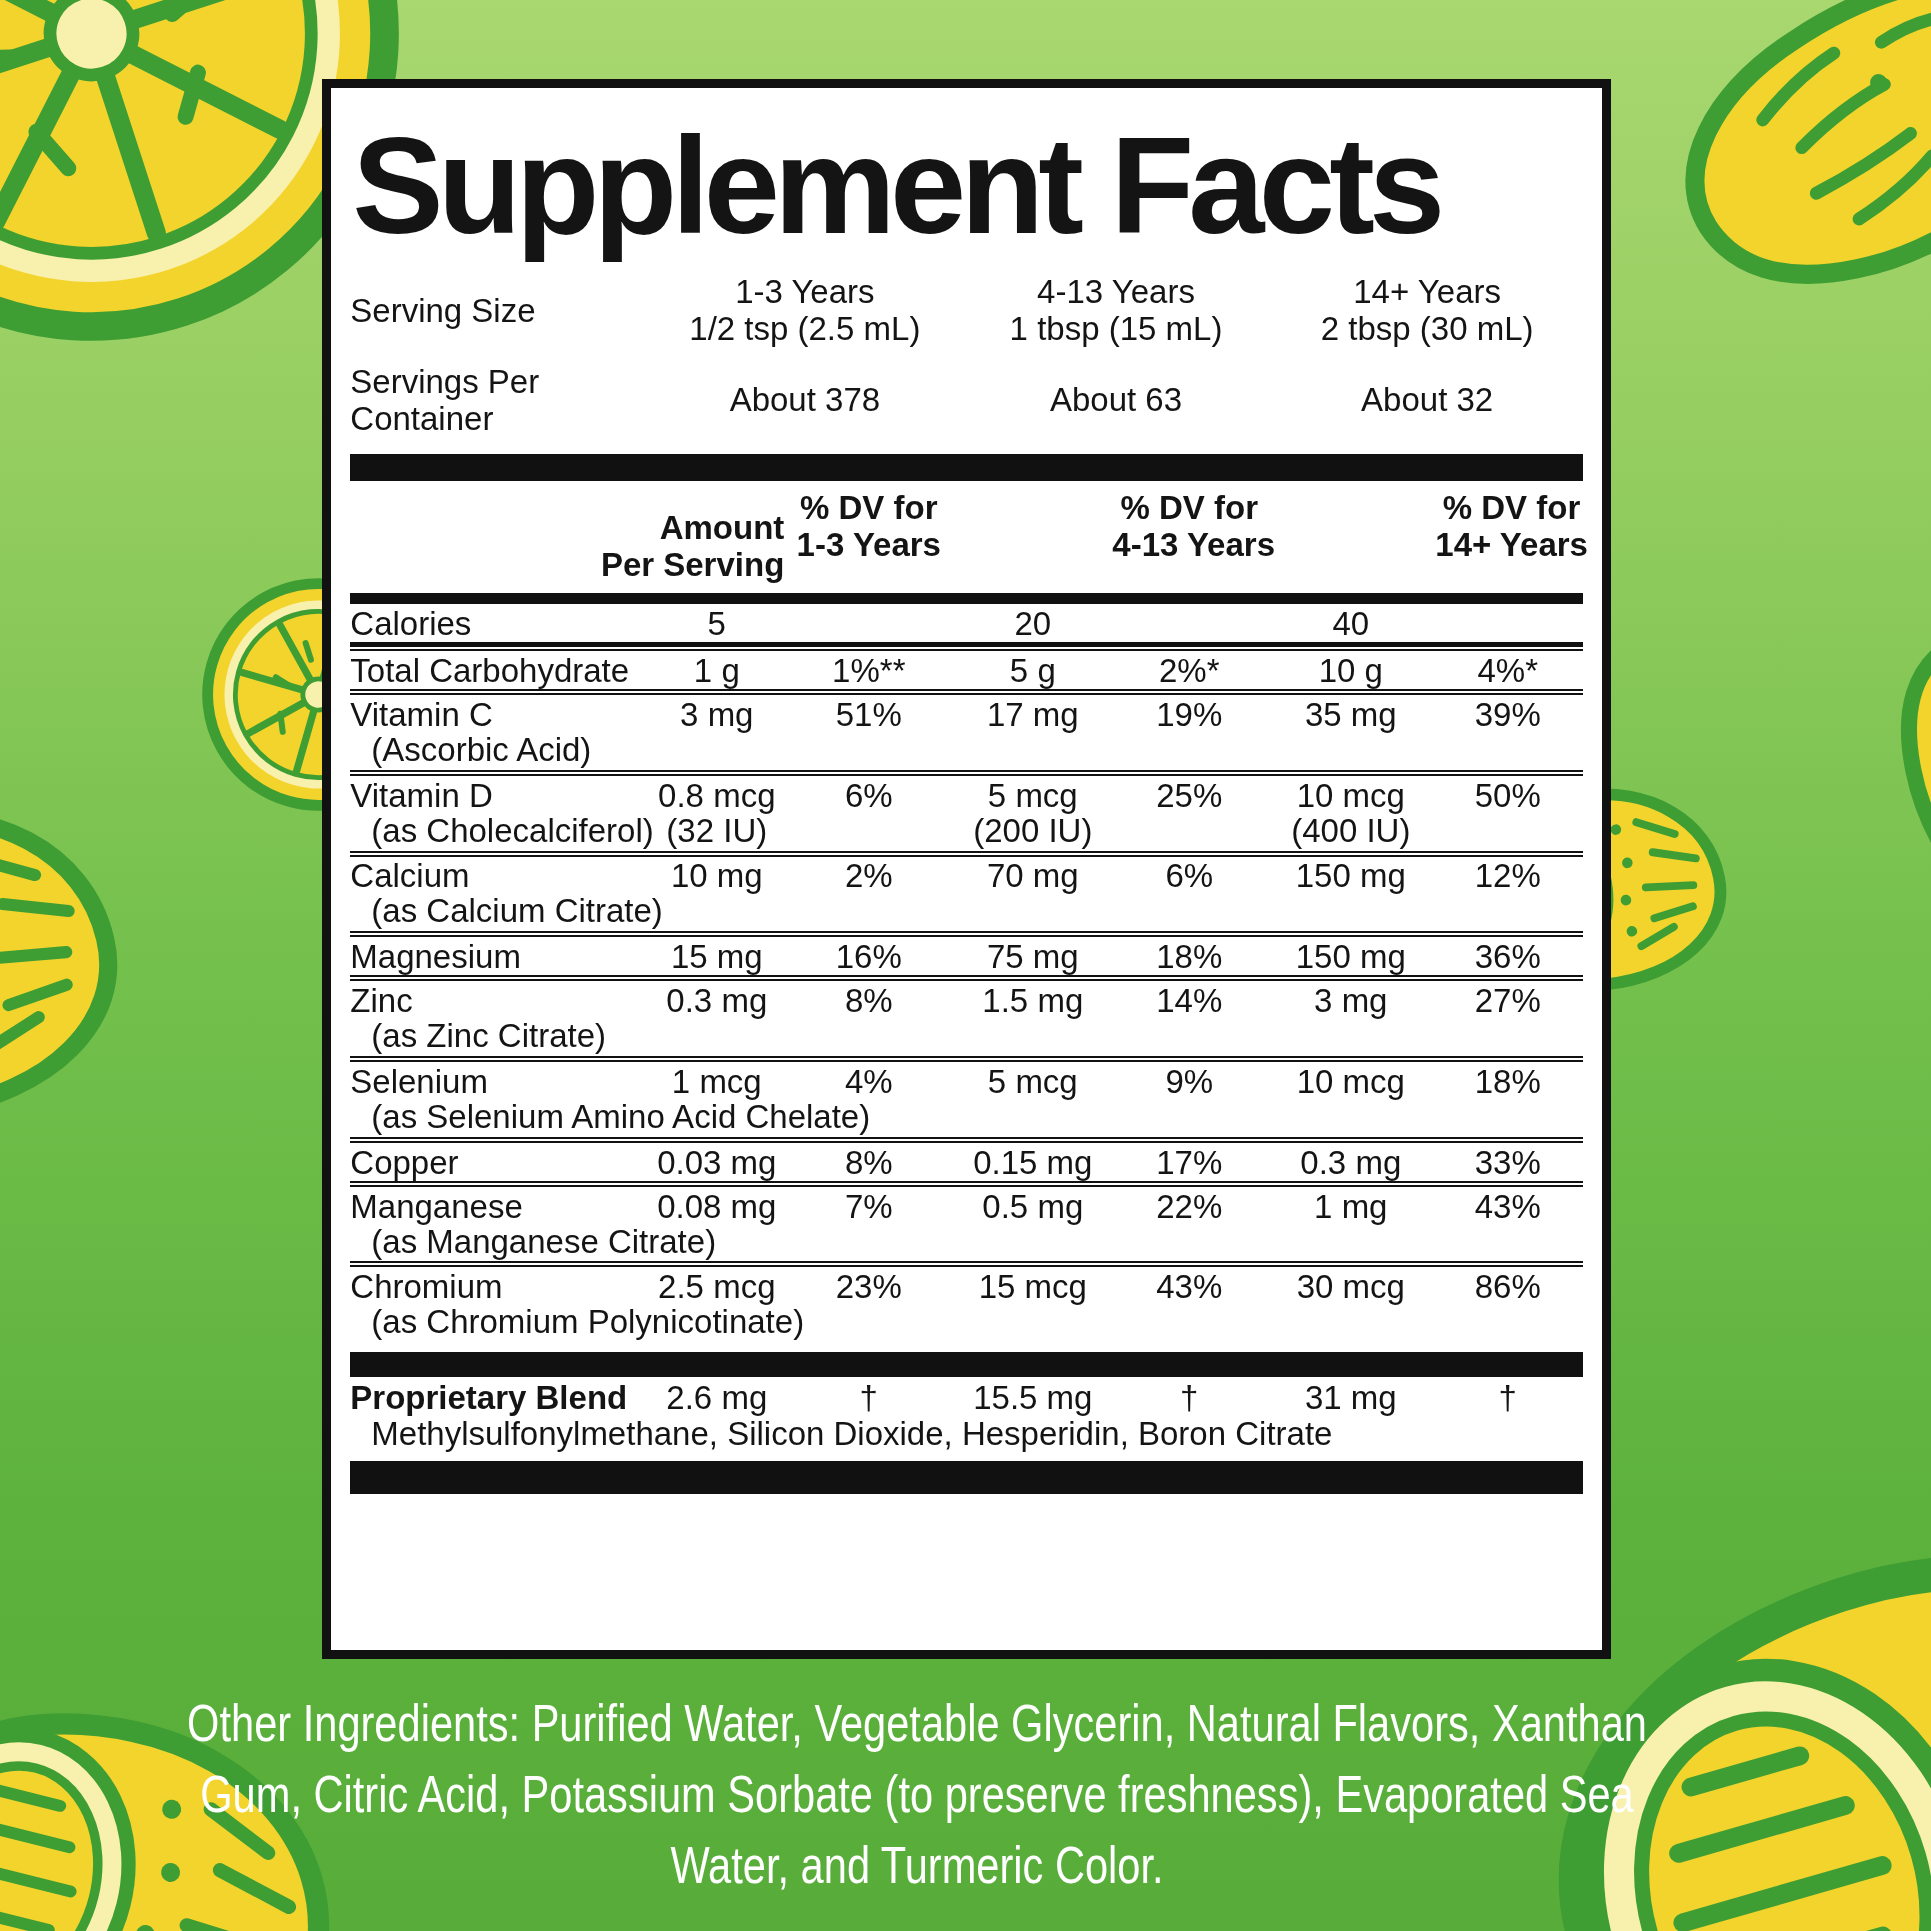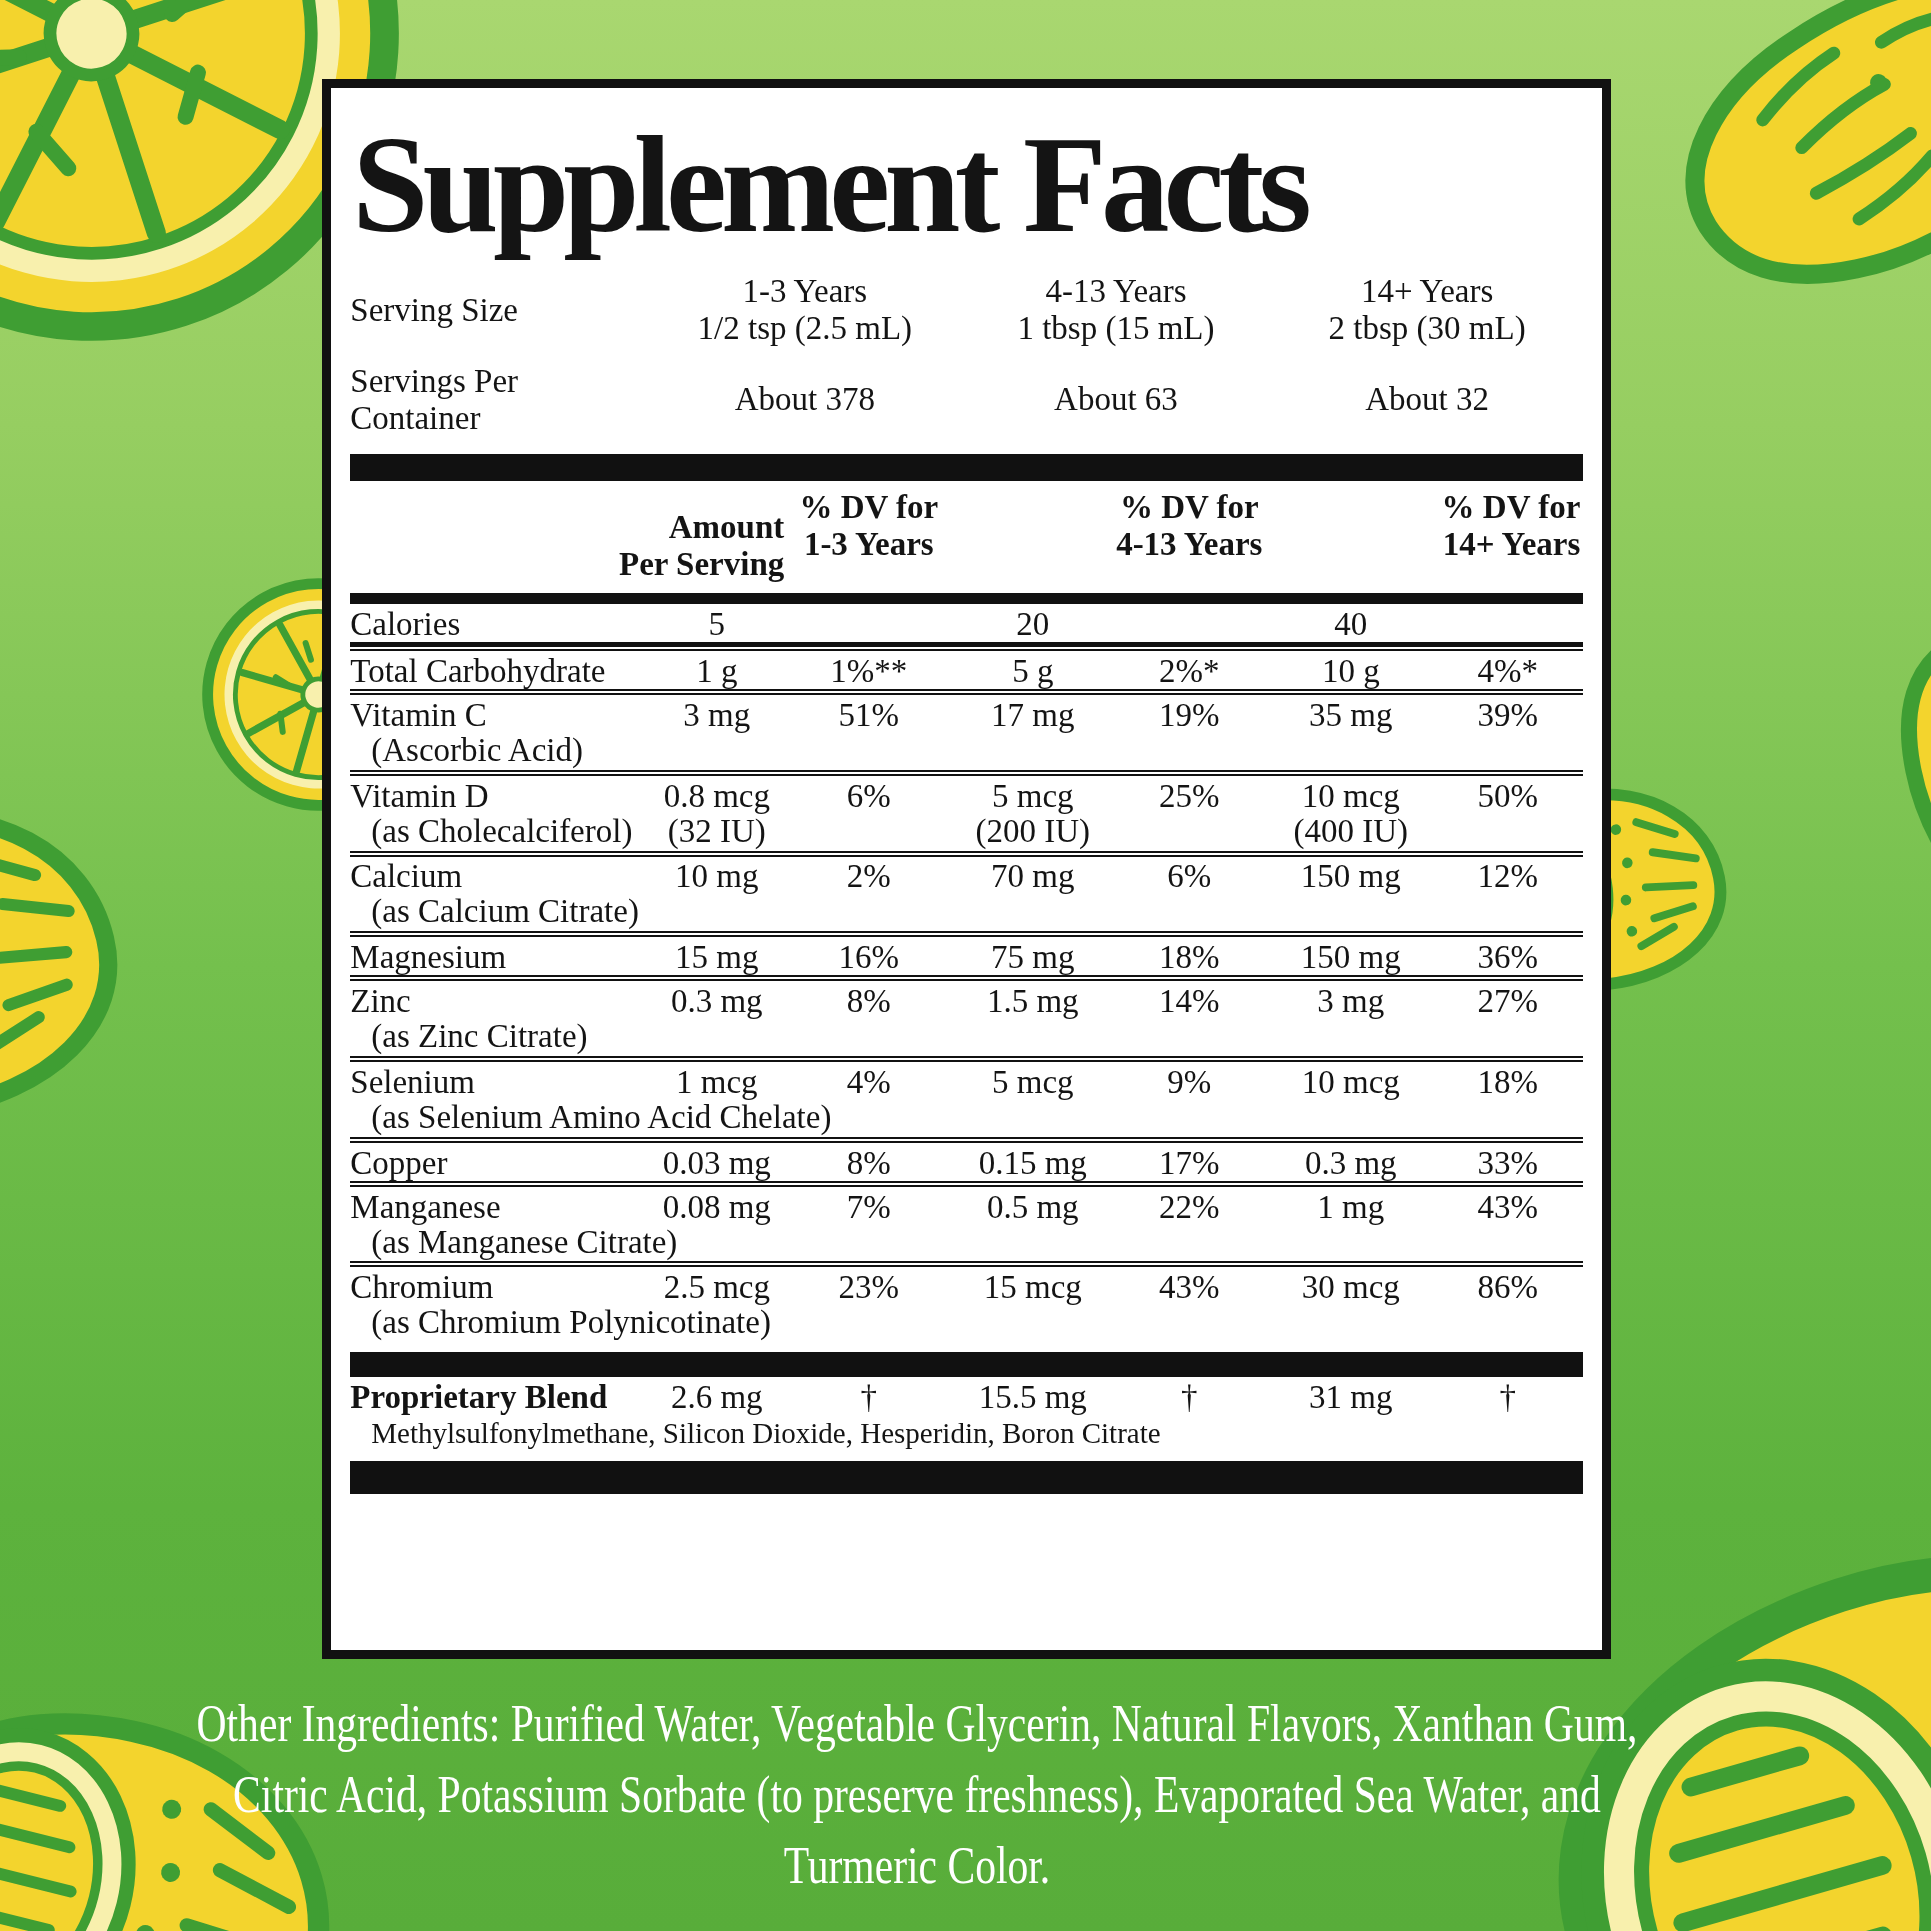--- a/index.html
+++ b/index.html
@@ -1,19 +1,19 @@
 <!DOCTYPE html>
 <html><head>
 <meta charset="utf-8">
 <style>
   html,body{margin:0;padding:0;}
   .stage{
     position:relative;width:1931px;height:1931px;overflow:hidden;
     background:linear-gradient(180deg,#a9d770 0%,#96ce61 22%,#74c04d 50%,#5db23d 78%,#58ad3a 100%);
-    font-family:Liberation Serif, serif;color:#141414;
+    font-family:Liberation Sans, sans-serif;color:#141414;
   }
   .deco{position:absolute;z-index:1;}
   .panel{
     position:absolute;left:322px;top:79px;width:1289px;height:1580px;
     background:#ffffff;border:9.7px solid #111111;box-sizing:border-box;
     padding:19.3px 19.3px;z-index:2;overflow:hidden;
   }
   .title{
     font-size:137px;font-weight:bold;letter-spacing:-5.8px;line-height:145px;
     white-space:nowrap;margin:5.8px 0 15.4px 1.9px;
@@ -46,21 +46,21 @@
   .row-sub{font-size:33px;line-height:34px;padding:0 0 2.9px 21px;white-space:nowrap;}
   .row-sub-grid{
     display:grid;grid-template-columns:278px 135px 169px 159px 154px 169px 145px;
     font-size:33px;line-height:34px;padding:0 0 2.9px 21px;white-space:nowrap;
   }
   .prop-grid{
     display:grid;grid-template-columns:299px 135px 169px 159px 154px 169px 145px;
     font-size:33px;line-height:37px;padding-top:2px;
   }
   .prop-name{font-weight:bold;white-space:nowrap;}
-  .prop-sub{font-size:29px;line-height:35px;padding-left:21px;white-space:nowrap;}
+  .prop-sub{font-size:33px;line-height:35px;padding-left:21px;white-space:nowrap;}
   .footnotes{margin-top:15.4px;font-size:33px;line-height:42px;}
   .other-wrap{position:absolute;left:0;top:1688px;width:1931px;z-index:2;display:flex;}
   .other-text{
     width:1834px;transform:scaleX(0.8);transform-origin:50% 0;
     color:#ffffff;font-size:52px;line-height:71px;text-align:center;
   }
   .hidden-defs{position:absolute;width:0;height:0;overflow:hidden;}
 </style>
 </head>
 <body>

